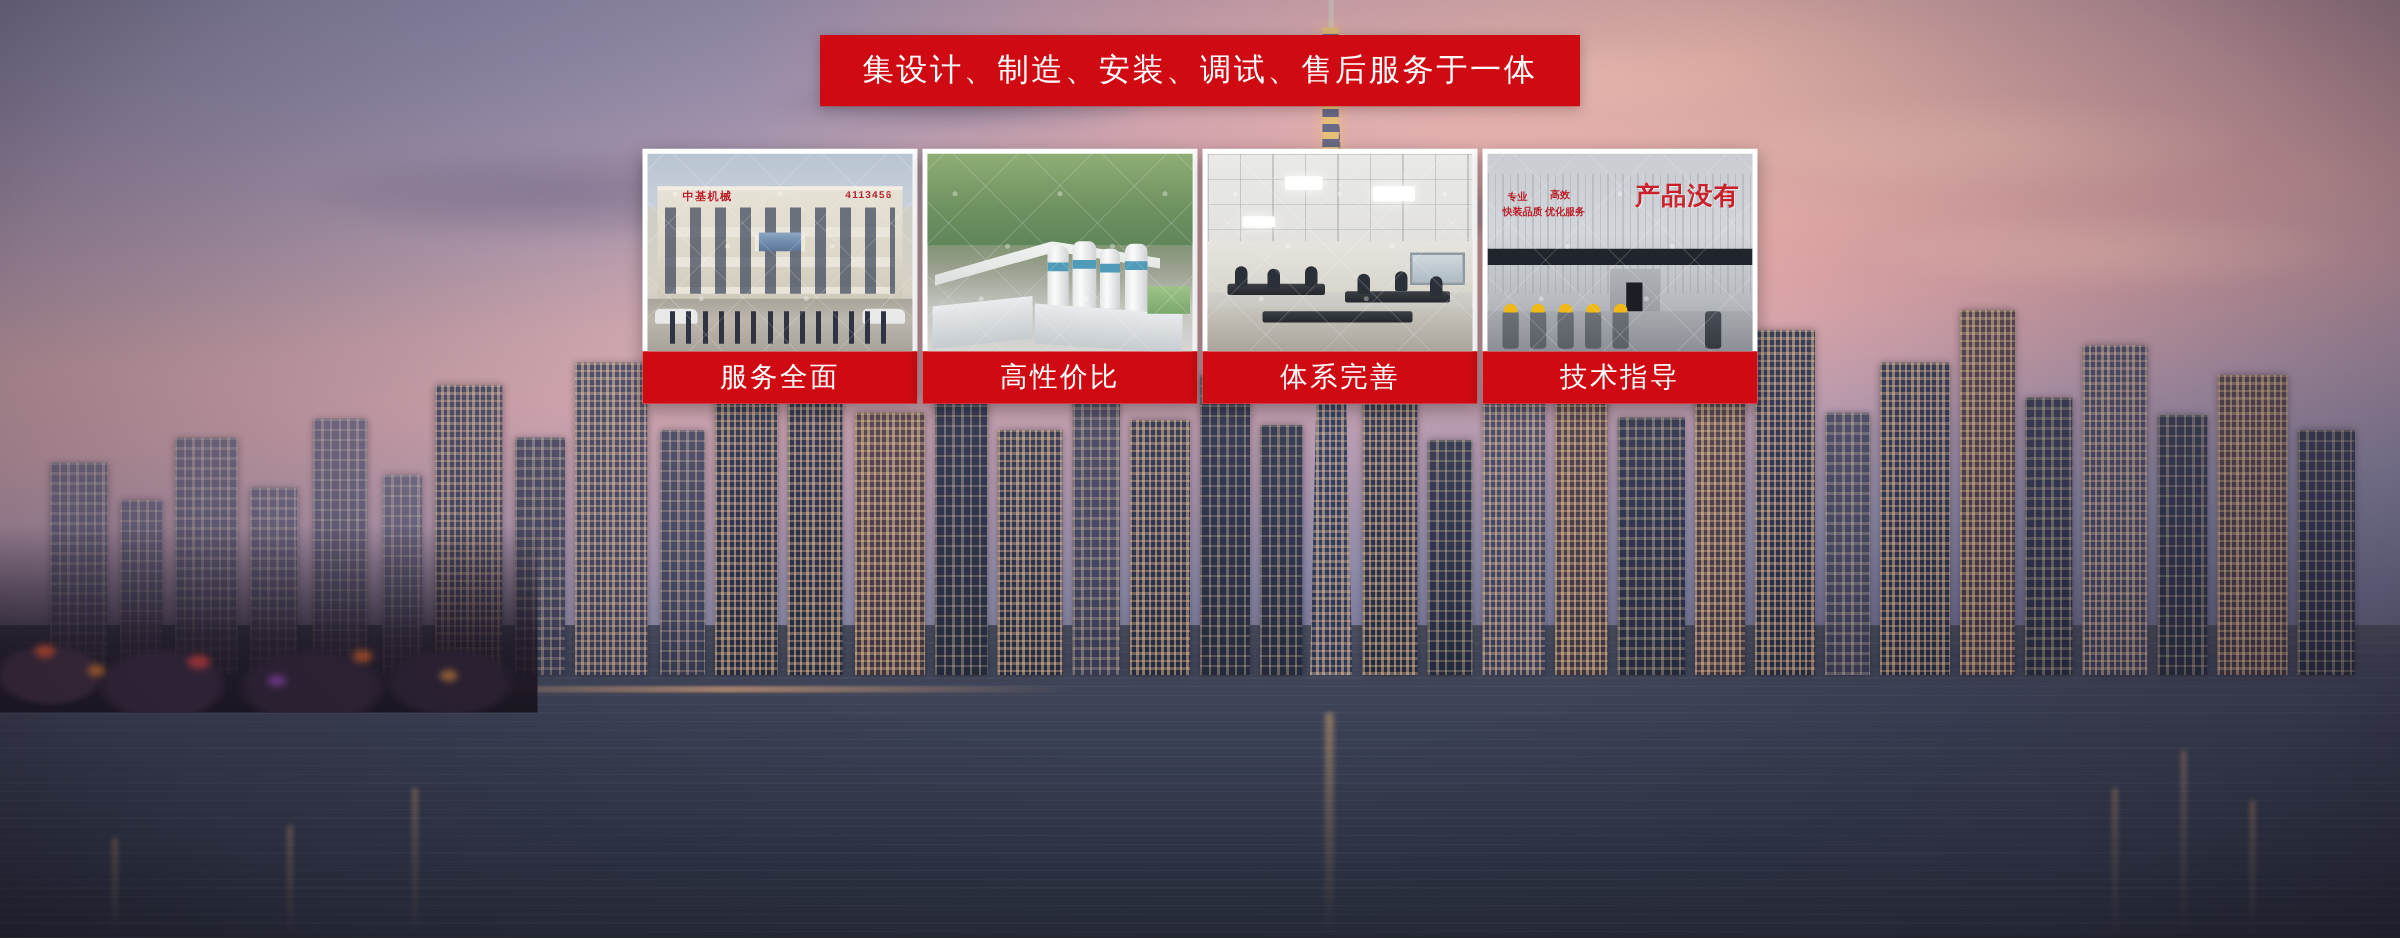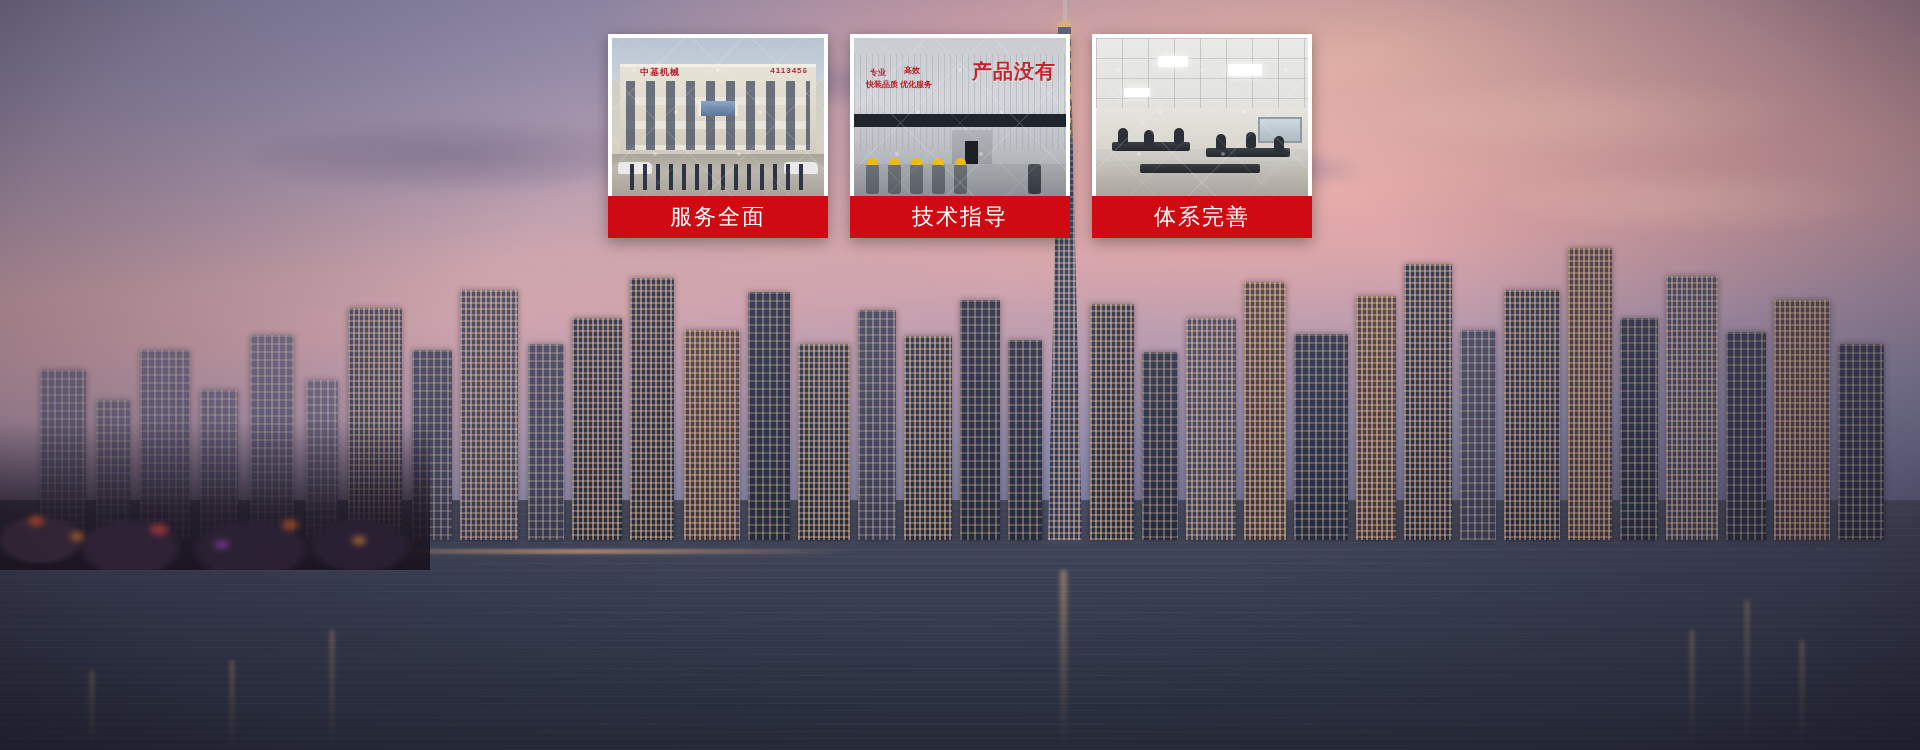--- a/index.html
+++ b/index.html
@@ -116,21 +116,21 @@
     margin-top:28px;
     background:#cf0a12;
     padding:11px 34px 13px;
     font-size:25px; color:#ffffff; letter-spacing:2px;
     white-space:nowrap;
     box-shadow:0 2px 10px rgba(0,0,0,.25);
   }
 
   .cards {
     margin-top:34px;
-    display:flex; gap:22px;
+    display:flex; gap:4px;
   }
   .card {
     width:220px;
     background:#ffffff;
     padding:4px 4px 0 4px;
     box-shadow:0 4px 14px rgba(0,0,0,.35);
     display:flex; flex-direction:column;
   }
   .card-photo { width:212px; height:158px; position:relative; overflow:hidden; }
   .card-label {
@@ -381,20 +381,21 @@
     <div class="tree-lights" style="left:214px;top:120px;width:15px;height:9px;background:rgba(180,80,220,.6);"></div>
     <div class="tree-lights" style="left:282px;top:100px;width:16px;height:10px;background:rgba(255,110,40,.6);"></div>
     <div class="tree-lights" style="left:352px;top:116px;width:14px;height:9px;background:rgba(255,160,60,.6);"></div>
   </div>
 
   <div class="vignette"></div>
 
   <div class="content">
 
 
+    <div class="subtitle-bar">集设计、制造、安装、调试、售后服务于一体</div>
 
     <div class="cards">
 
       <div class="card">
         <div class="card-photo p-office">
           <div class="ob-body">
             <div class="ob-rows"></div>
             <div class="ob-center"></div>
           </div>
           <div class="ob-sign">中基机械</div>
@@ -410,20 +411,74 @@
             <div class="wm-dot" style="left:104px;top:30px;"></div>
             <div class="wm-dot" style="left:146px;top:72px;"></div>
             <div class="wm-dot" style="left:188px;top:30px;"></div>
             <div class="wm-dot" style="left:41px;top:114px;"></div>
             <div class="wm-dot" style="left:125px;top:114px;"></div>
           </div>
         </div>
         <div class="card-label">服务全面</div>
       </div>
 
+      <div class="card">
+        <div class="card-photo p-plant">
+          <div class="pl-field"></div>
+          <div class="pl-conv"></div>
+          <div class="pl-silo" style="left:96px;top:74px;width:17px;height:50px;"></div>
+          <div class="pl-silo" style="left:116px;top:70px;width:19px;height:56px;"></div>
+          <div class="pl-silo" style="left:138px;top:76px;width:16px;height:48px;"></div>
+          <div class="pl-silo" style="left:158px;top:72px;width:18px;height:54px;"></div>
+          <div class="pl-shed" style="left:4px;top:118px;width:80px;height:34px;transform:skewY(-6deg);"></div>
+          <div class="pl-shed" style="left:86px;top:124px;width:118px;height:32px;transform:skewY(4deg);"></div>
+          <div class="pl-shed" style="left:176px;top:106px;width:34px;height:22px;background:linear-gradient(180deg,#9ec389,#7aa86c);"></div>
+          <div class="wm">
+            <div class="wm-dot" style="left:20px;top:30px;"></div>
+            <div class="wm-dot" style="left:62px;top:72px;"></div>
+            <div class="wm-dot" style="left:104px;top:30px;"></div>
+            <div class="wm-dot" style="left:146px;top:72px;"></div>
+            <div class="wm-dot" style="left:188px;top:30px;"></div>
+            <div class="wm-dot" style="left:41px;top:114px;"></div>
+            <div class="wm-dot" style="left:125px;top:114px;"></div>
+          </div>
+        </div>
+        <div class="card-label">高性价比</div>
+      </div>
+
+      <div class="card">
+        <div class="card-photo p-office2">
+          <div class="oi-ceil"></div>
+          <div class="oi-light" style="left:62px;top:18px;width:30px;height:11px;"></div>
+          <div class="oi-light" style="left:132px;top:26px;width:34px;height:12px;"></div>
+          <div class="oi-light" style="left:28px;top:50px;width:26px;height:9px;"></div>
+          <div class="oi-wall"></div>
+          <div class="oi-win"></div>
+          <div class="oi-floor"></div>
+          <div class="oi-desk" style="left:16px;top:104px;width:78px;height:9px;"></div>
+          <div class="oi-desk" style="left:110px;top:110px;width:84px;height:9px;"></div>
+          <div class="oi-desk" style="left:44px;top:126px;width:120px;height:9px;"></div>
+          <div class="oi-person" style="left:22px;top:90px;"></div>
+          <div class="oi-person" style="left:48px;top:92px;"></div>
+          <div class="oi-person" style="left:78px;top:90px;"></div>
+          <div class="oi-person" style="left:120px;top:96px;"></div>
+          <div class="oi-person" style="left:150px;top:94px;"></div>
+          <div class="oi-person" style="left:178px;top:98px;"></div>
+          <div class="wm">
+            <div class="wm-dot" style="left:20px;top:30px;"></div>
+            <div class="wm-dot" style="left:62px;top:72px;"></div>
+            <div class="wm-dot" style="left:104px;top:30px;"></div>
+            <div class="wm-dot" style="left:146px;top:72px;"></div>
+            <div class="wm-dot" style="left:188px;top:30px;"></div>
+            <div class="wm-dot" style="left:41px;top:114px;"></div>
+            <div class="wm-dot" style="left:125px;top:114px;"></div>
+          </div>
+        </div>
+        <div class="card-label">体系完善</div>
+      </div>
 
       <div class="card">
         <div class="card-photo p-factory">
           <div class="fa-wall"></div>
           <div class="fa-bigtext">产品没有</div>
           <div class="fa-smalltext" style="left:16px;top:30px;">专业</div>
           <div class="fa-smalltext" style="left:12px;top:42px;">快装品质</div>
           <div class="fa-smalltext" style="left:50px;top:28px;">高效</div>
           <div class="fa-smalltext" style="left:46px;top:42px;">优化服务</div>
           <div class="fa-strip"></div>
@@ -451,46 +506,15 @@
             <div class="wm-dot" style="left:104px;top:30px;"></div>
             <div class="wm-dot" style="left:146px;top:72px;"></div>
             <div class="wm-dot" style="left:188px;top:30px;"></div>
             <div class="wm-dot" style="left:41px;top:114px;"></div>
             <div class="wm-dot" style="left:125px;top:114px;"></div>
           </div>
         </div>
         <div class="card-label">技术指导</div>
       </div>
 
-      <div class="card">
-        <div class="card-photo p-office2">
-          <div class="oi-ceil"></div>
-          <div class="oi-light" style="left:62px;top:18px;width:30px;height:11px;"></div>
-          <div class="oi-light" style="left:132px;top:26px;width:34px;height:12px;"></div>
-          <div class="oi-light" style="left:28px;top:50px;width:26px;height:9px;"></div>
-          <div class="oi-wall"></div>
-          <div class="oi-win"></div>
-          <div class="oi-floor"></div>
-          <div class="oi-desk" style="left:16px;top:104px;width:78px;height:9px;"></div>
-          <div class="oi-desk" style="left:110px;top:110px;width:84px;height:9px;"></div>
-          <div class="oi-desk" style="left:44px;top:126px;width:120px;height:9px;"></div>
-          <div class="oi-person" style="left:22px;top:90px;"></div>
-          <div class="oi-person" style="left:48px;top:92px;"></div>
-          <div class="oi-person" style="left:78px;top:90px;"></div>
-          <div class="oi-person" style="left:120px;top:96px;"></div>
-          <div class="oi-person" style="left:150px;top:94px;"></div>
-          <div class="oi-person" style="left:178px;top:98px;"></div>
-          <div class="wm">
-            <div class="wm-dot" style="left:20px;top:30px;"></div>
-            <div class="wm-dot" style="left:62px;top:72px;"></div>
-            <div class="wm-dot" style="left:104px;top:30px;"></div>
-            <div class="wm-dot" style="left:146px;top:72px;"></div>
-            <div class="wm-dot" style="left:188px;top:30px;"></div>
-            <div class="wm-dot" style="left:41px;top:114px;"></div>
-            <div class="wm-dot" style="left:125px;top:114px;"></div>
-          </div>
-        </div>
-        <div class="card-label">体系完善</div>
-      </div>
-
     </div>
   </div>
 </div>
 
 </body></html>

